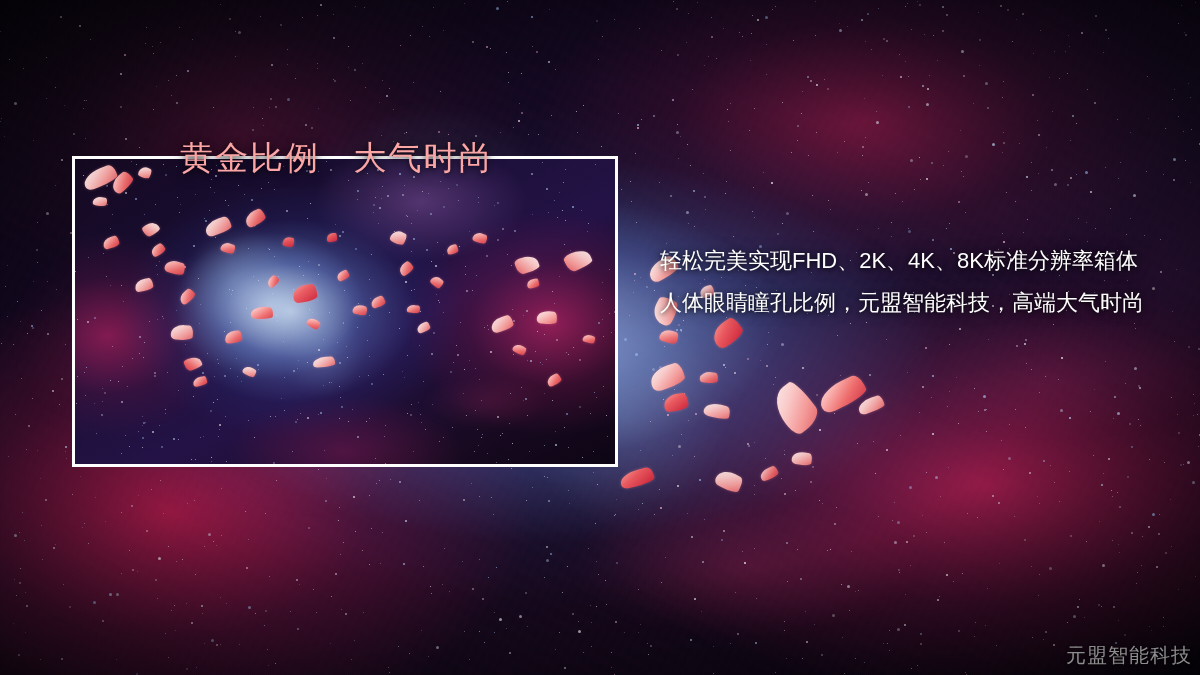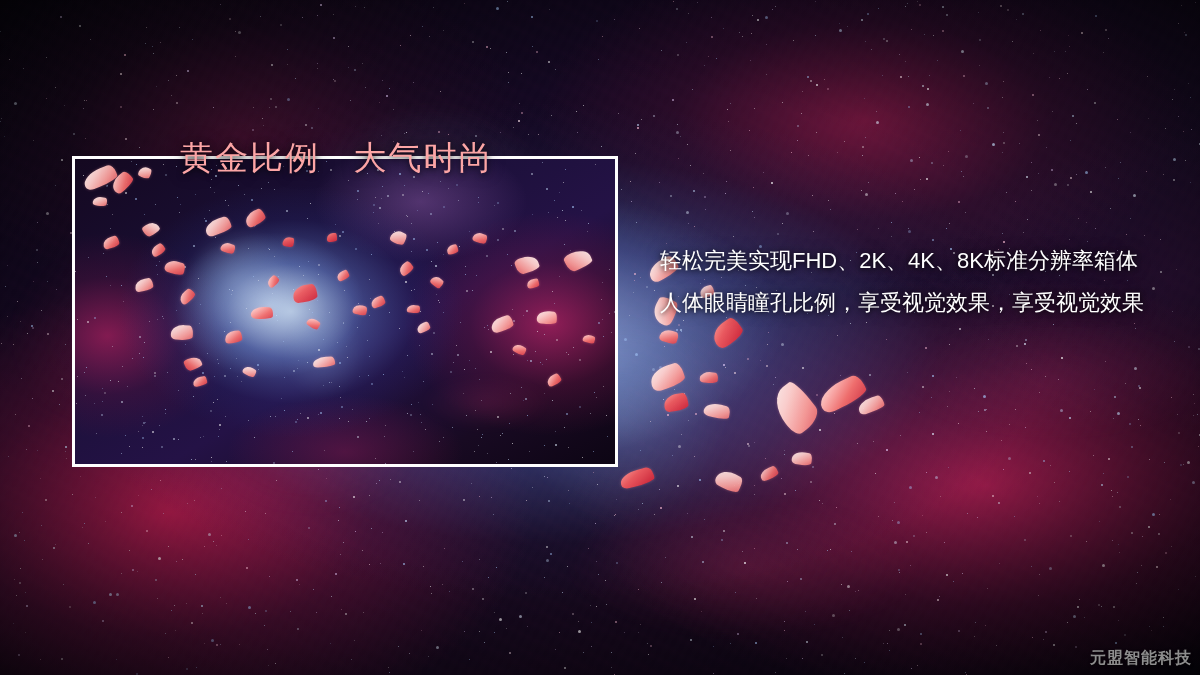--- a/index.html
+++ b/index.html
@@ -107,23 +107,22 @@
   #body-text{
     position:absolute;left:660px;top:240px;
     width:520px;
   }
   #body-text .line{
     font-size:22px;color:#ffffff;line-height:42px;white-space:nowrap;
     text-shadow:0 1px 5px rgba(0,0,0,.80), 0 0 14px rgba(0,0,0,.50);
   }
   #watermark{
     position:absolute;right:8px;bottom:6px;
-    font-size:16px;color:#8d8d8d;letter-spacing:1px;
+    font-size:20px;color:#8d8d8d;letter-spacing:1px;
     text-shadow:0 1px 3px rgba(0,0,0,.7);
-    font-weight:bold;
   }
 </style>
 </head>
 <body>
 
 <div id="stage">
 
   <div class="layer" id="bg-base"></div>
   <div class="layer" id="bg-wisp"></div>
   <div class="layer" id="bg-dust"></div>
@@ -200,17 +199,17 @@
         <div class="petal" style="left: 472px; top: 216px; width: 14px; height: 10px; transform: rotate(-24deg); opacity: 0.95;"></div>
         <div class="petal pale" style="left: 494px; top: 88px; width: 18px; height: 26px; transform: rotate(66deg); opacity: 0.95;"></div>
         <div class="petal" style="left: 508px; top: 176px; width: 12px; height: 8px; transform: rotate(18deg); opacity: 0.95;"></div>
       </div>
   </div>
 
   <div id="title">黄金比例   大气时尚</div>
 
   <div id="body-text">
     <div class="line">轻松完美实现FHD、2K、4K、8K标准分辨率箱体</div>
-    <div class="line">人体眼睛瞳孔比例，享受视觉效果，享受视觉效果</div>
+    <div class="line">人体眼睛瞳孔比例，元盟智能科技，高端大气时尚</div>
   </div>
 
   <div id="watermark">元盟智能科技</div>
 </div>
 
 </body></html>

